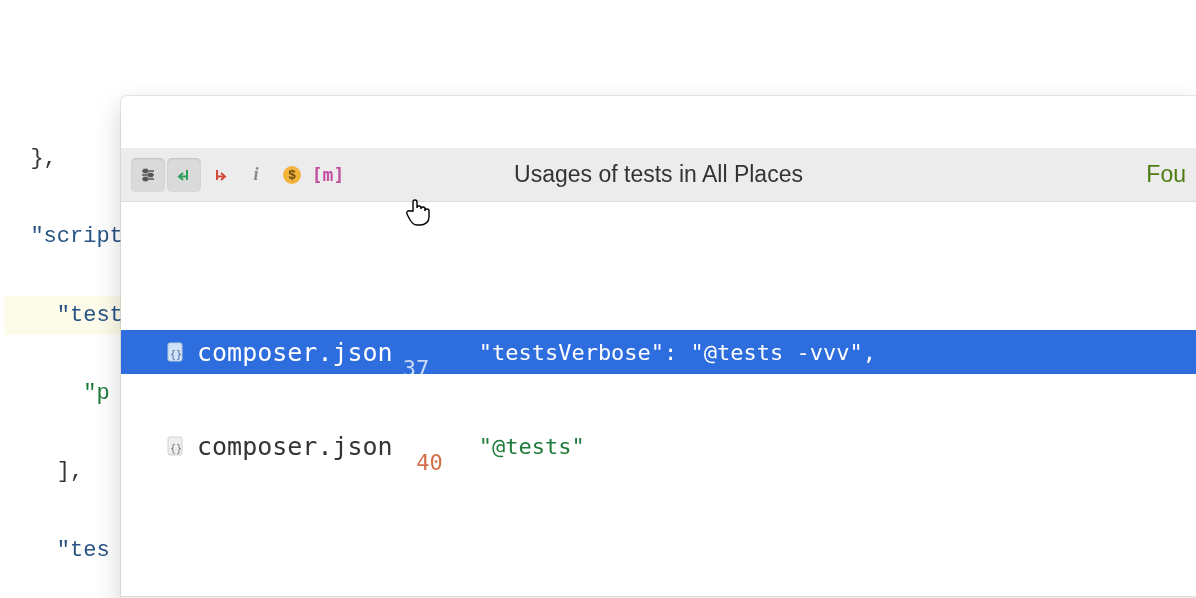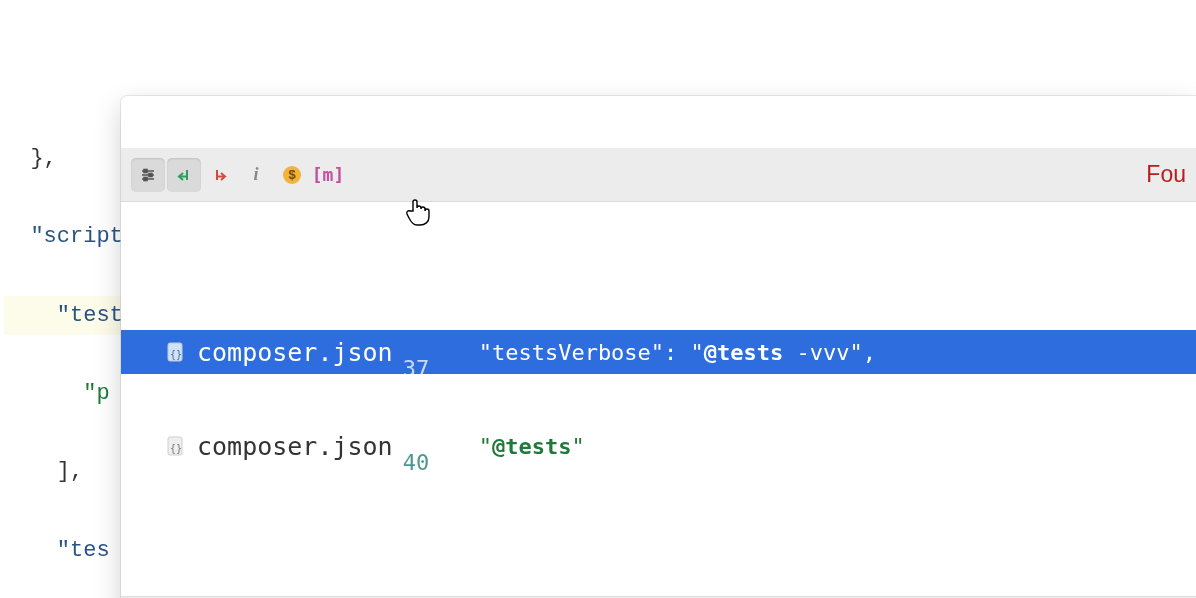--- a/index.html
+++ b/index.html
@@ -61,43 +61,43 @@
   .popup-title {
     position: absolute;
     left: 50%;
     transform: translateX(-50%);
     font-size: 23px;
     color: #333;
   }
   .popup-found {
     margin-left: auto;
     font-size: 23px;
-    color: #b91c1c;
+    color: #4d7c0f;
   }
   .popup-rows { font-family: "Menlo", monospace; }
   .prow {
     display: flex;
     align-items: center;
     height: 44px;
     padding: 0 20px 0 44px;
     gap: 0;
   }
   .prow.selected { background: #2e6dde; color: #fff; }
   .file-ico {
     width: 22px; height: 22px; margin-right: 10px;
     display: flex; align-items: center; justify-content: center;
     flex-shrink: 0;
   }
   .file-ico svg { display: block; }
   .fname { font-size: 25px; }
   .prow .lineno { margin-left: 10px; opacity: .75; min-width: 40px; margin-top: 32px; }
-  .prow:not(.selected) .lineno { color: #0f766e; }
+  .prow:not(.selected) .lineno { color: #c2410c; text-align: right; }
   .snippet { margin-left: 36px; font-size: 22px; }
   .snippet .skey { color: #1a5a2b; }
-  .snippet .bold { font-weight: 700; margin-top: 20px; }
+  .snippet .bold { font-weight: 400; margin-top: 20px; }
   .snippet .sval { color: #1f7a3a; }
   .prow.selected .snippet,
   .prow.selected .snippet .skey,
   .prow.selected .snippet .bold,
   .prow.selected .snippet .sval { color: #fff; }
   .popup-footer {
     background: #ececec;
     border-top: 1px solid #dcdcdc;
     height: 34px;
     display: flex; align-items: center;
@@ -168,20 +168,21 @@
         </svg>
     </div>
     <div class="hicon" style="color:#888;font-family:Georgia,serif;font-style:italic;font-weight:600;">i</div>
     <div class="hicon">
       <svg width="22" height="22" viewBox="0 0 22 22">
           <circle cx="11" cy="11" r="9" fill="#f2b23c"></circle>
           <text x="11" y="15" text-anchor="middle" font-size="13" font-family="sans-serif" fill="#6a4b0a" font-weight="700">$</text>
         </svg>
     </div>
     <div class="hicon" style="color:#c44ea0;font-family:monospace;font-weight:600;">[m]</div>
+    <div class="popup-title">Usages of tests in All Places</div>
     <div class="popup-found">Fou</div>
   </div>
 
   <div class="popup-rows">
     <div class="prow selected">
       <span class="file-ico">
         <svg width="22" height="22" viewBox="0 0 22 22">
             <rect x="3" y="2" width="14" height="18" rx="2" fill="#cfe2f8" stroke="#b9c9da"></rect>
             <text x="11" y="17" text-anchor="middle" font-size="10" font-family="monospace" fill="#4b6ca0">{}</text>
           </svg>

